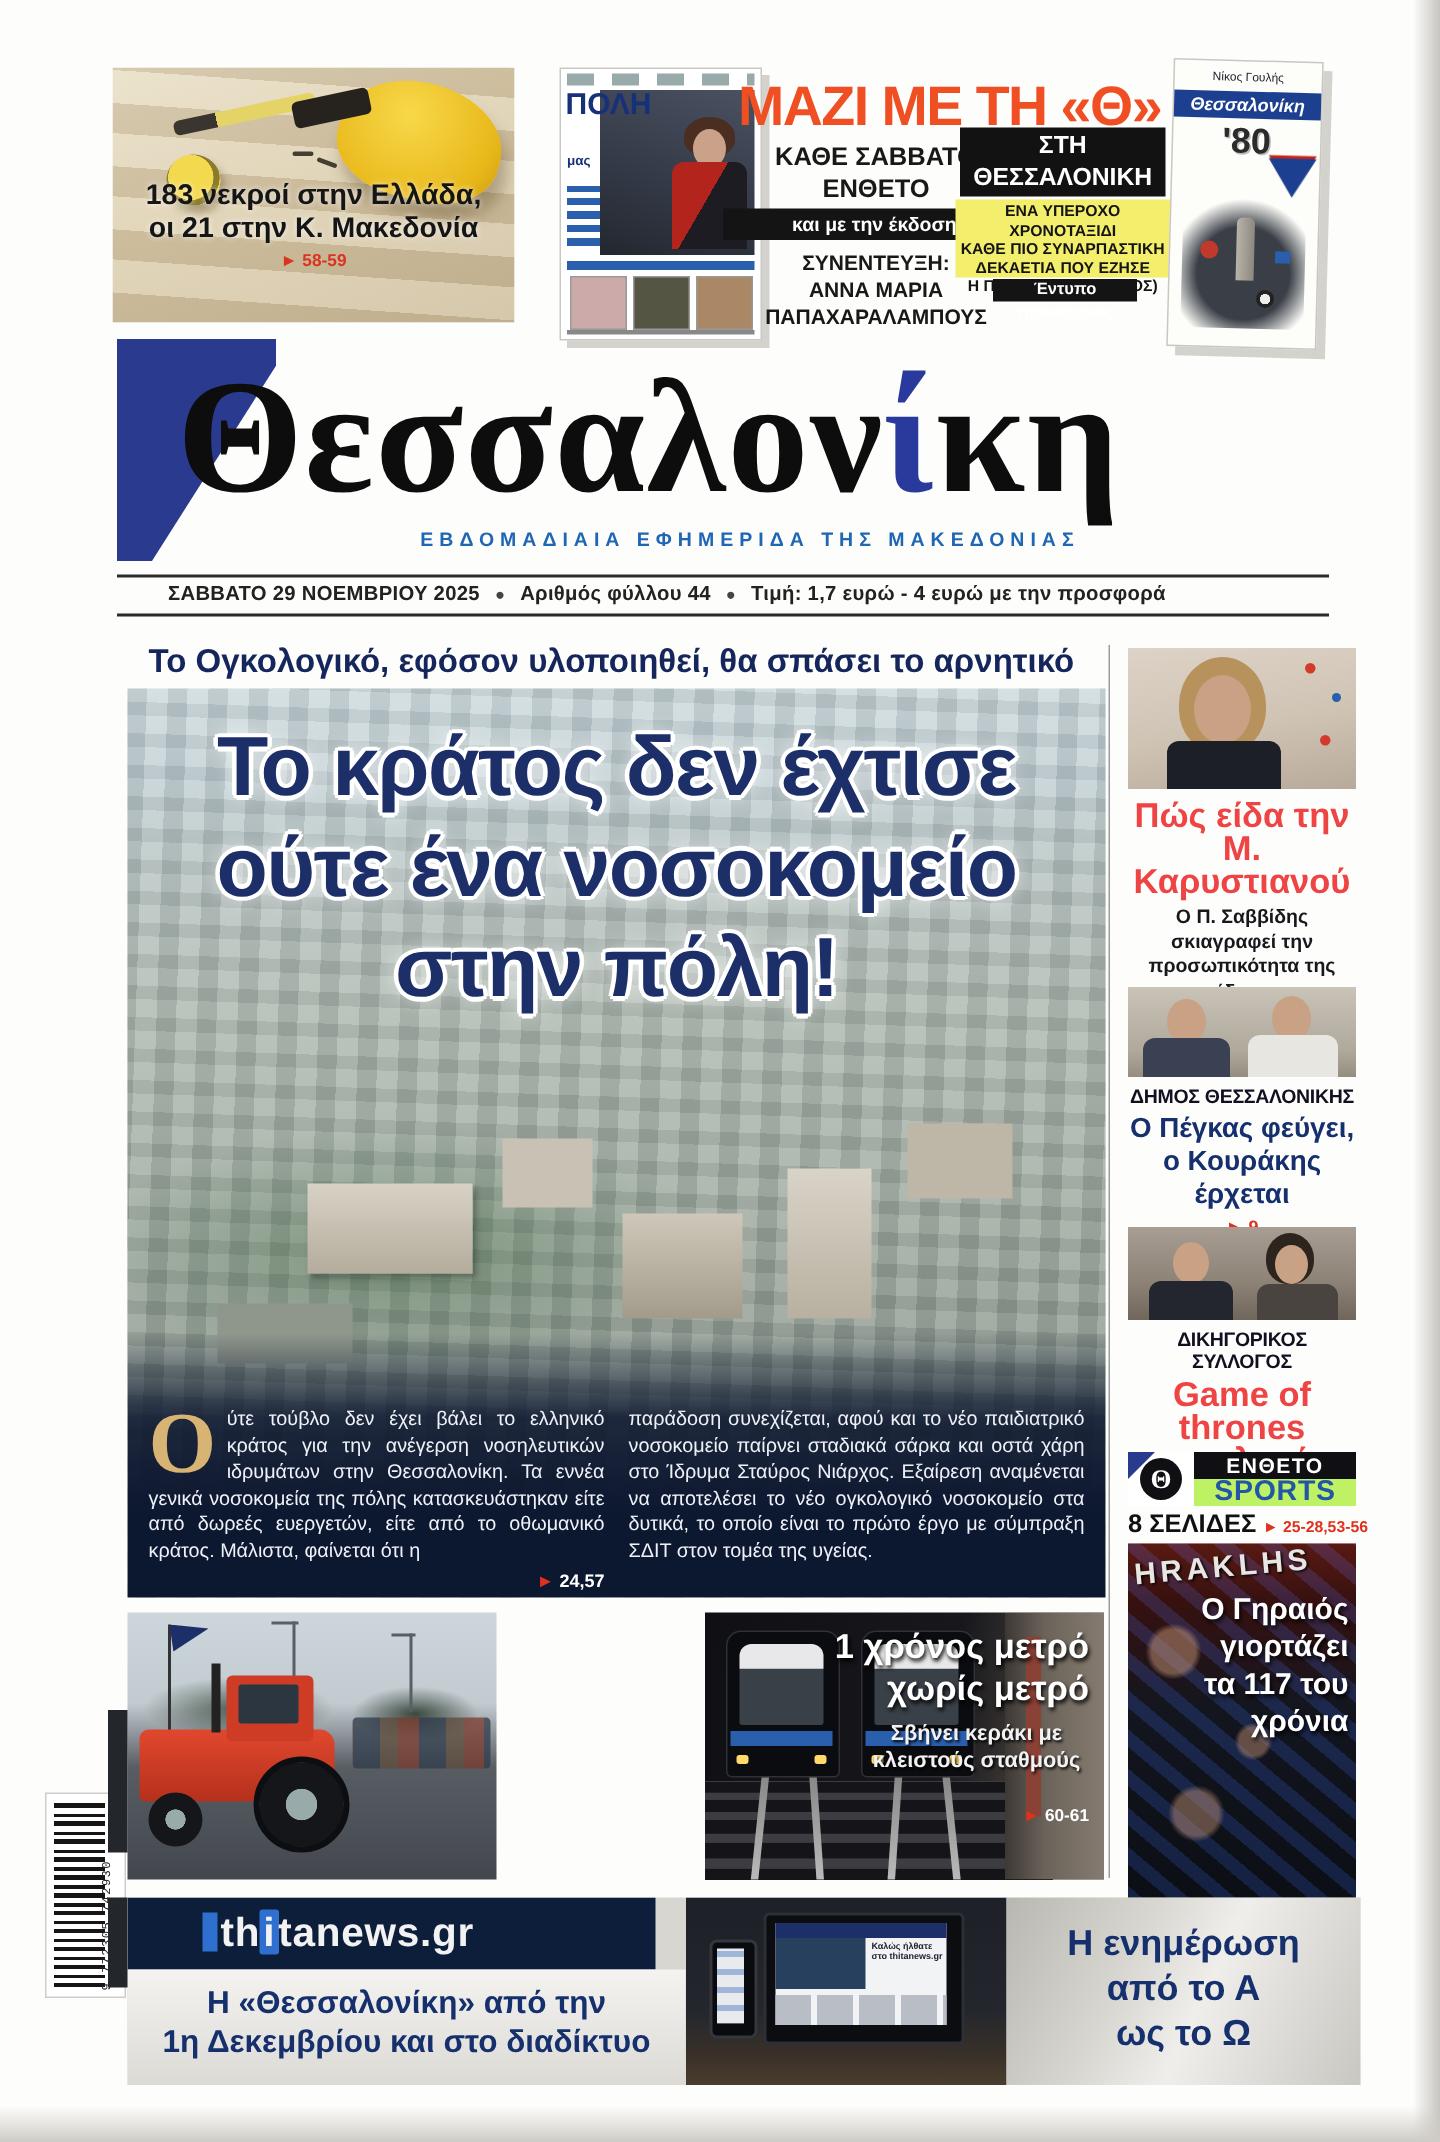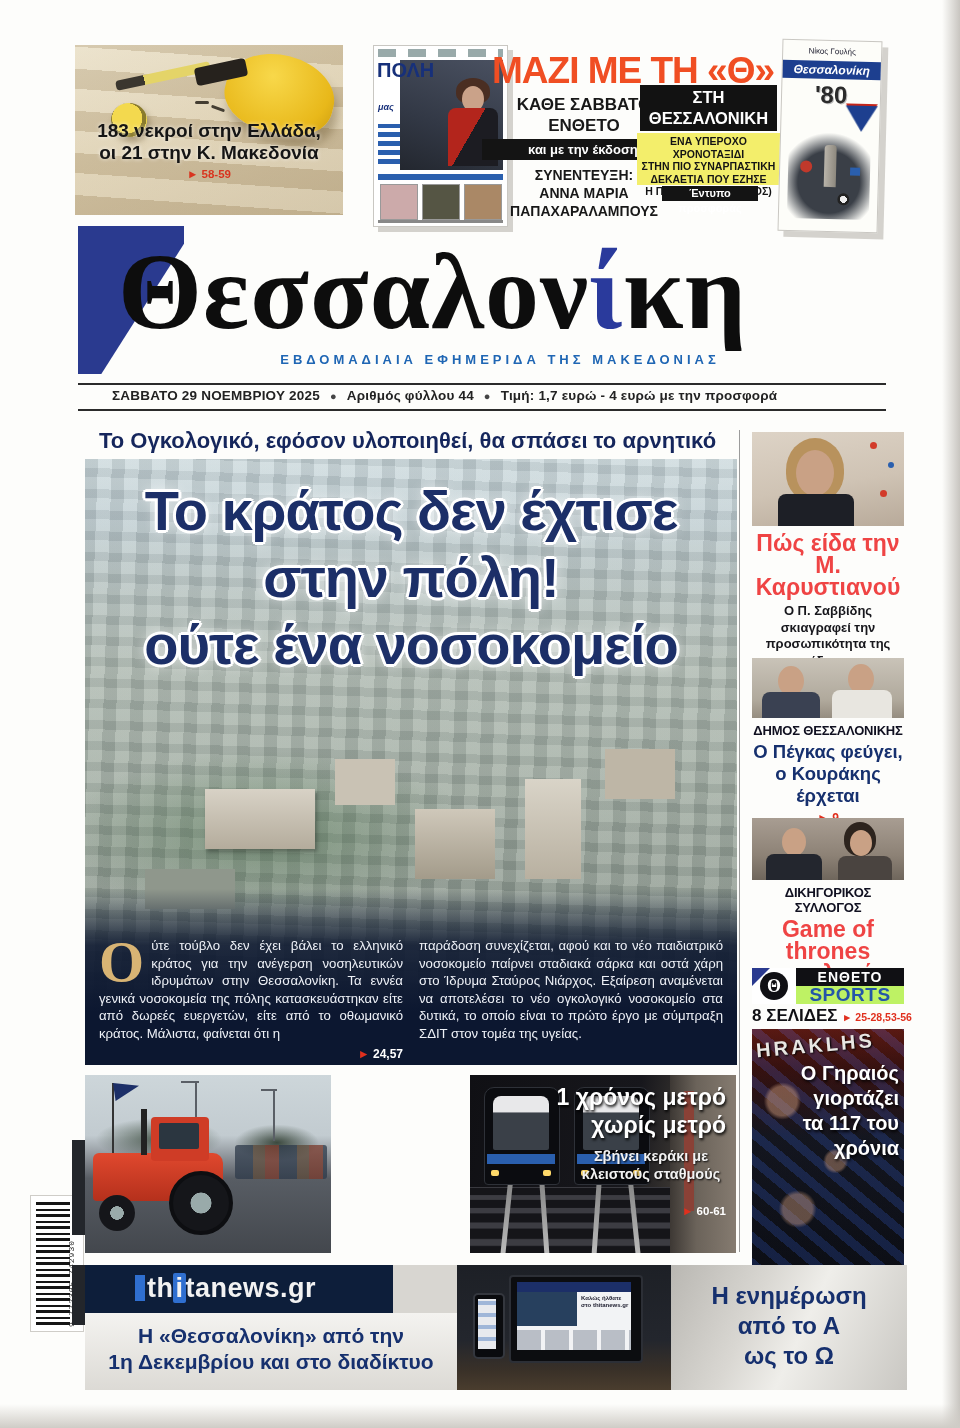--- a/index.html
+++ b/index.html
@@ -26,21 +26,21 @@
   .pl-title{margin-top:3px;font-size:19px;line-height:22px;font-weight:800;color:#151515;text-shadow:0 0 4px rgba(255,255,255,.8);}
   .pl-pages{margin-top:4px;font-size:11.5px;font-weight:800;color:#d9341f;}
 
   .mag-cover{left:373px;top:45px;width:133px;height:180px;background:#fff;border:1px solid #c9c7c2;box-shadow:5px 5px 0 #d4d2cd;}
   .mag-top{left:4px;top:3px;width:125px;height:8px;background:repeating-linear-gradient(90deg,#9aa 0 18px,#fff 18px 30px);}
   .mag-photo{left:26px;top:14px;width:103px;height:110px;background:linear-gradient(200deg,#4a5161 0%,#323845 60%,#23272f 100%);}
   .mag-face{left:62px;top:26px;width:22px;height:26px;background:#caa289;border-radius:50%;}
   .mag-hair{left:56px;top:18px;width:34px;height:26px;background:#4a2e22;border-radius:50% 50% 40% 40%;}
   .mag-body{left:48px;top:48px;width:50px;height:58px;background:linear-gradient(120deg,#b3251c 0 45%,#1c1c22 45%);border-radius:8px 8px 0 0;}
   .mag-masthead{left:3px;top:14px;width:26px;font-weight:900;color:#17307a;font-size:20px;line-height:20px;}
-  .mag-mas-sub{left:4px;top:56px;font-size:9px;font-style:italic;color:#17307a;font-weight:700;}
+  .mag-mas-sub{left:4px;top:56px;font-size:9px;color:#17307a;font-weight:700;}
   .mag-sideline{left:4px;top:78px;width:22px;height:40px;background:repeating-linear-gradient(0deg,#2a5fae 0 5px,#fff 5px 9px);}
   .mag-strip{left:4px;top:128px;width:125px;height:6px;background:#2a5fae;}
   .mag-thumb{top:138px;width:36px;height:34px;border:1px solid #999;}
   .mag-foot{left:4px;top:174px;width:125px;height:3px;background:#888;}
 
   .mazi{left:492px;top:50px;width:420px;font-size:37px;font-weight:900;color:#f04e23;letter-spacing:-1px;}
   .pc-lines{left:498px;top:94px;width:172px;text-align:center;font-size:17px;line-height:21px;font-weight:800;color:#181818;}
   .pc-bar{left:482px;top:139px;width:258px;height:21px;background:#141414;color:#fff;text-align:center;font-size:13px;font-weight:700;line-height:21px;}
   .pc-interview{left:498px;top:166px;width:172px;text-align:center;font-size:14px;line-height:18px;font-weight:800;color:#181818;}
 
@@ -153,21 +153,21 @@
   .m-rails{position:absolute;left:0;top:112px;width:200px;height:66px;background:repeating-linear-gradient(0deg,#3c3c42 0 5px,#151519 5px 13px);transform:perspective(120px) rotateX(30deg);transform-origin:top;}
   .m-rail{position:absolute;width:5px;height:70px;background:linear-gradient(180deg,#888,#bbb);}
   .m-platform{position:absolute;left:200px;top:0;width:66px;height:178px;background:linear-gradient(90deg,#3d3834 0,#6b635a 40%,#857b70 100%);}
   .m-pillar{position:absolute;left:214px;top:16px;width:10px;height:120px;background:#8a4136;}
   .metro-head{position:absolute;right:10px;top:8px;width:200px;text-align:right;color:#fff;font-size:23px;line-height:28px;font-weight:800;text-shadow:1px 2px 3px #000;}
   .metro-sub{position:absolute;right:10px;top:72px;width:150px;text-align:center;color:#f2f2f2;font-size:14.5px;line-height:18px;font-weight:700;text-shadow:1px 1px 2px #000;}
   .metro-pages{position:absolute;right:10px;top:130px;font-size:11.5px;font-weight:800;}
 
   
   .banner{left:85px;top:1265px;width:822px;height:125px;overflow:hidden;background:#d8d6d1;}
-  .bn-left-navy{position:absolute;left:0;top:0;width:308px;height:48px;background:#0d1e3a;}
+  .bn-left-navy{position:absolute;left:0;top:0;width:352px;height:48px;background:#0d1e3a;}
   .bn-logo{position:absolute;left:62px;top:8px;font-size:27px;font-weight:700;color:#f2f2f2;letter-spacing:.5px;}
   .bn-logo .site-i{background:#2f6fd0;padding:0 2px;border-radius:2px;}
   .bn-logo-sq{position:absolute;left:50px;top:10px;width:10px;height:26px;background:#2f6fd0;}
   .bn-left-white{position:absolute;left:0;top:48px;width:372px;height:77px;background:linear-gradient(180deg,#f4f3f0,#dcdad5);}
   .bn-left-text{position:absolute;left:0;top:10px;width:372px;text-align:center;color:#16306e;font-size:21px;line-height:26px;font-weight:800;}
   .bn-mid{position:absolute;left:372px;top:0;width:214px;height:125px;background:linear-gradient(180deg,#1d2026 0%,#23262d 60%,#3a3128 85%,#4a3d2e 100%);}
   .bn-laptop{position:absolute;left:52px;top:10px;width:130px;height:84px;background:#0c0d10;border:2px solid #2c2f36;border-radius:4px;}
   .bn-screen{position:absolute;left:6px;top:5px;width:114px;height:68px;background:#f2f3f5;}
   .bn-scr-head{position:absolute;left:0;top:0;width:114px;height:10px;background:#1c2f68;}
   .bn-scr-hero{position:absolute;left:0;top:10px;width:60px;height:34px;background:#27405e;}
@@ -238,21 +238,21 @@
     <span>ΑΝΝΑ ΜΑΡΙΑ</span><br>
     <span>ΠΑΠΑΧΑΡΑΛΑΜΠΟΥΣ</span>
   </div>
 
   <div class="abs pr-black">
     <span>ΣΤΗ ΘΕΣΣΑΛΟΝΙΚΗ</span><br>
     <span>ΤΩΝ '80s</span>
   </div>
   <div class="abs pr-yellow">
     <span>ΕΝΑ ΥΠΕΡΟΧΟ ΧΡΟΝΟΤΑΞΙΔΙ</span><br>
-    <span>ΣΤΗΝ ΠΙΟ ΣΥΝΑΡΠΑΣΤΙΚΗ</span><br>
+    <span>ΚΑΘΕ ΠΙΟ ΣΥΝΑΡΠΑΣΤΙΚΗ</span><br>
     <span>ΔΕΚΑΕΤΙΑ ΠΟΥ ΕΖΗΣΕ</span><br>
     <span>Η ΠΟΛΗ ΜΑΣ (Β' ΤΟΜΟΣ)</span>
   </div>
   <div class="abs pr-strip">Έντυπο προσφοράς</div>
   <div class="abs book">
     <div class="abs book-author">Νίκος Γουλής</div>
     <div class="abs book-band">Θεσσαλονίκη</div>
     <div class="abs book-80">'80</div>
     <div class="abs book-badge"></div>
     <div class="abs book-collage">
@@ -278,22 +278,22 @@
   <div class="abs kicker">Το Ογκολογικό, εφόσον υλοποιηθεί, θα σπάσει το αρνητικό σερί</div>
   <div class="abs main-photo">
     <div class="bldg" style="left:120px;top:330px;width:110px;height:60px;background:linear-gradient(180deg,#d8d2c6,#b4ac9c);box-shadow:2px 3px 4px rgba(0,0,0,.3);"></div>
     <div class="bldg" style="left:250px;top:300px;width:60px;height:46px;background:#c9c2b4;"></div>
     <div class="bldg" style="left:330px;top:350px;width:80px;height:70px;background:linear-gradient(180deg,#cfc8ba,#a39b8a);"></div>
     <div class="bldg" style="left:60px;top:410px;width:90px;height:40px;background:#8f978c;"></div>
     <div class="bldg" style="left:440px;top:320px;width:56px;height:100px;background:linear-gradient(180deg,#d9d4c8,#b8b0a0);"></div>
     <div class="bldg" style="left:520px;top:290px;width:70px;height:50px;background:#beb6a6;"></div>
     <div class="abs headline">
       <div>Το κράτος δεν έχτισε</div>
+      <div>ούτε ένα νοσοκομείο</div>
       <div>στην πόλη!</div>
-      <div>ούτε ένα νοσοκομείο</div>
     </div>
     <div class="abs body-band"></div>
     <div class="abs body-cols">
       <div class="bcol">
         <span class="dropcap">Ο</span><span>ύτε τούβλο δεν έχει βάλει το ελληνικό κράτος για την ανέγερση νοσηλευτικών ιδρυμάτων στην Θεσσαλονίκη. Τα εννέα γενικά νοσοκομεία της πόλης κατασκευάστηκαν είτε από δωρεές ευεργετών, είτε από το οθωμανικό κράτος. Μάλιστα, φαίνεται ότι η</span>
         <div class="main-pages"><span class="arrow-red">►</span><span class="pages-white"> 24,57</span></div>
       </div>
       <div class="bcol">
         <span>παράδοση συνεχίζεται, αφού και το νέο παιδιατρικό νοσοκομείο παίρνει σταδιακά σάρκα και οστά χάρη στο Ίδρυμα Σταύρος Νιάρχος. Εξαίρεση αναμένεται να αποτελέσει το νέο ογκολογικό νοσοκομείο στα δυτικά, το οποίο είναι το πρώτο έργο με σύμπραξη ΣΔΙΤ στον τομέα της υγείας.</span>
       </div>

